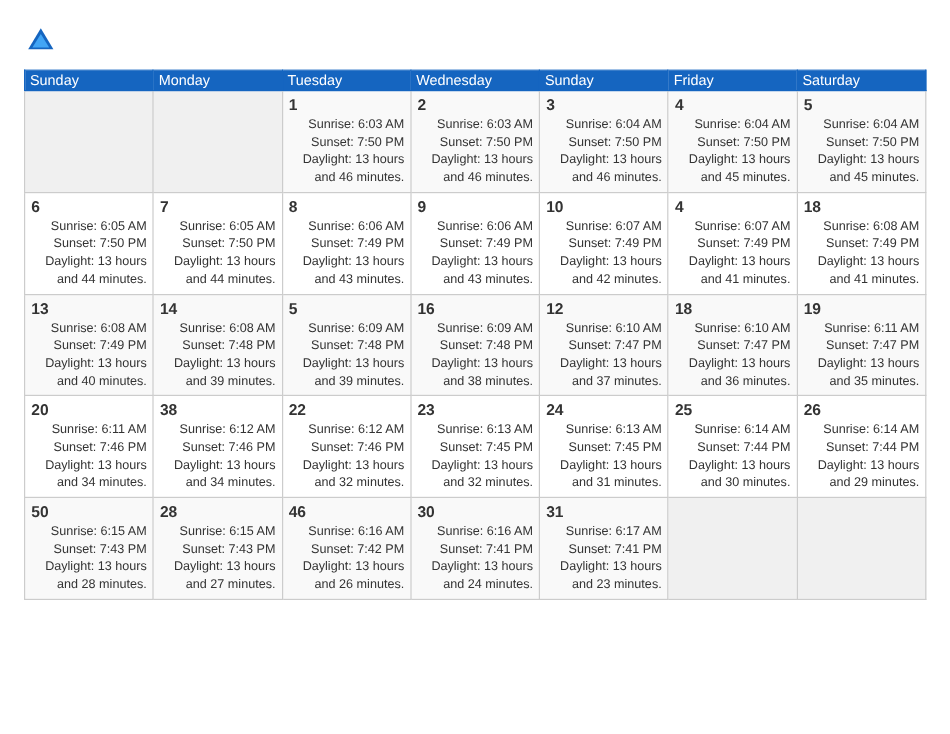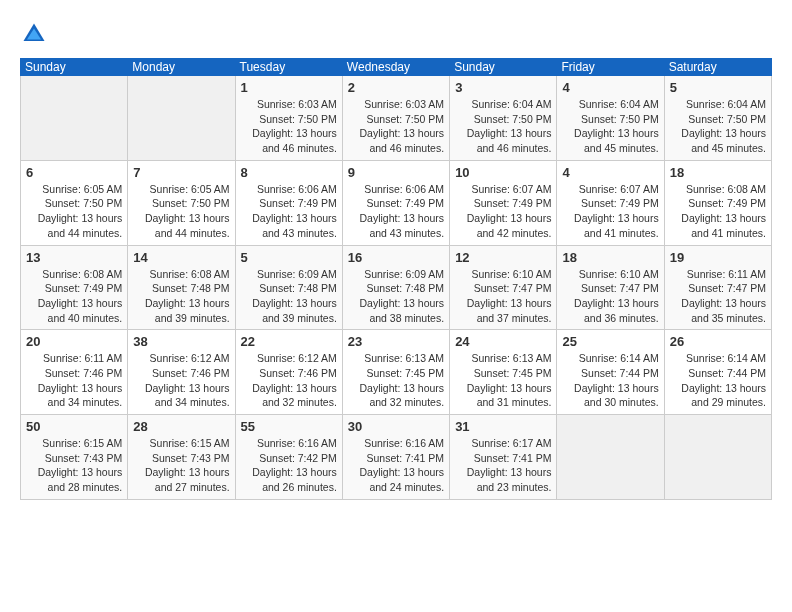--- a/index.html
+++ b/index.html
@@ -241,21 +241,21 @@
       <tr>
         <td>
           <span class="day-num">50</span>
           <div class="day-detail">Sunrise: 6:15 AM<br>Sunset: 7:43 PM<br>Daylight: 13 hours and 28 minutes.</div>
         </td>
         <td>
           <span class="day-num">28</span>
           <div class="day-detail">Sunrise: 6:15 AM<br>Sunset: 7:43 PM<br>Daylight: 13 hours and 27 minutes.</div>
         </td>
         <td>
-          <span class="day-num">55</span>
+          <span class="day-num">46</span>
           <div class="day-detail">Sunrise: 6:16 AM<br>Sunset: 7:42 PM<br>Daylight: 13 hours and 26 minutes.</div>
         </td>
         <td>
           <span class="day-num">30</span>
           <div class="day-detail">Sunrise: 6:16 AM<br>Sunset: 7:41 PM<br>Daylight: 13 hours and 24 minutes.</div>
         </td>
         <td>
           <span class="day-num">31</span>
           <div class="day-detail">Sunrise: 6:17 AM<br>Sunset: 7:41 PM<br>Daylight: 13 hours and 23 minutes.</div>
         </td>

